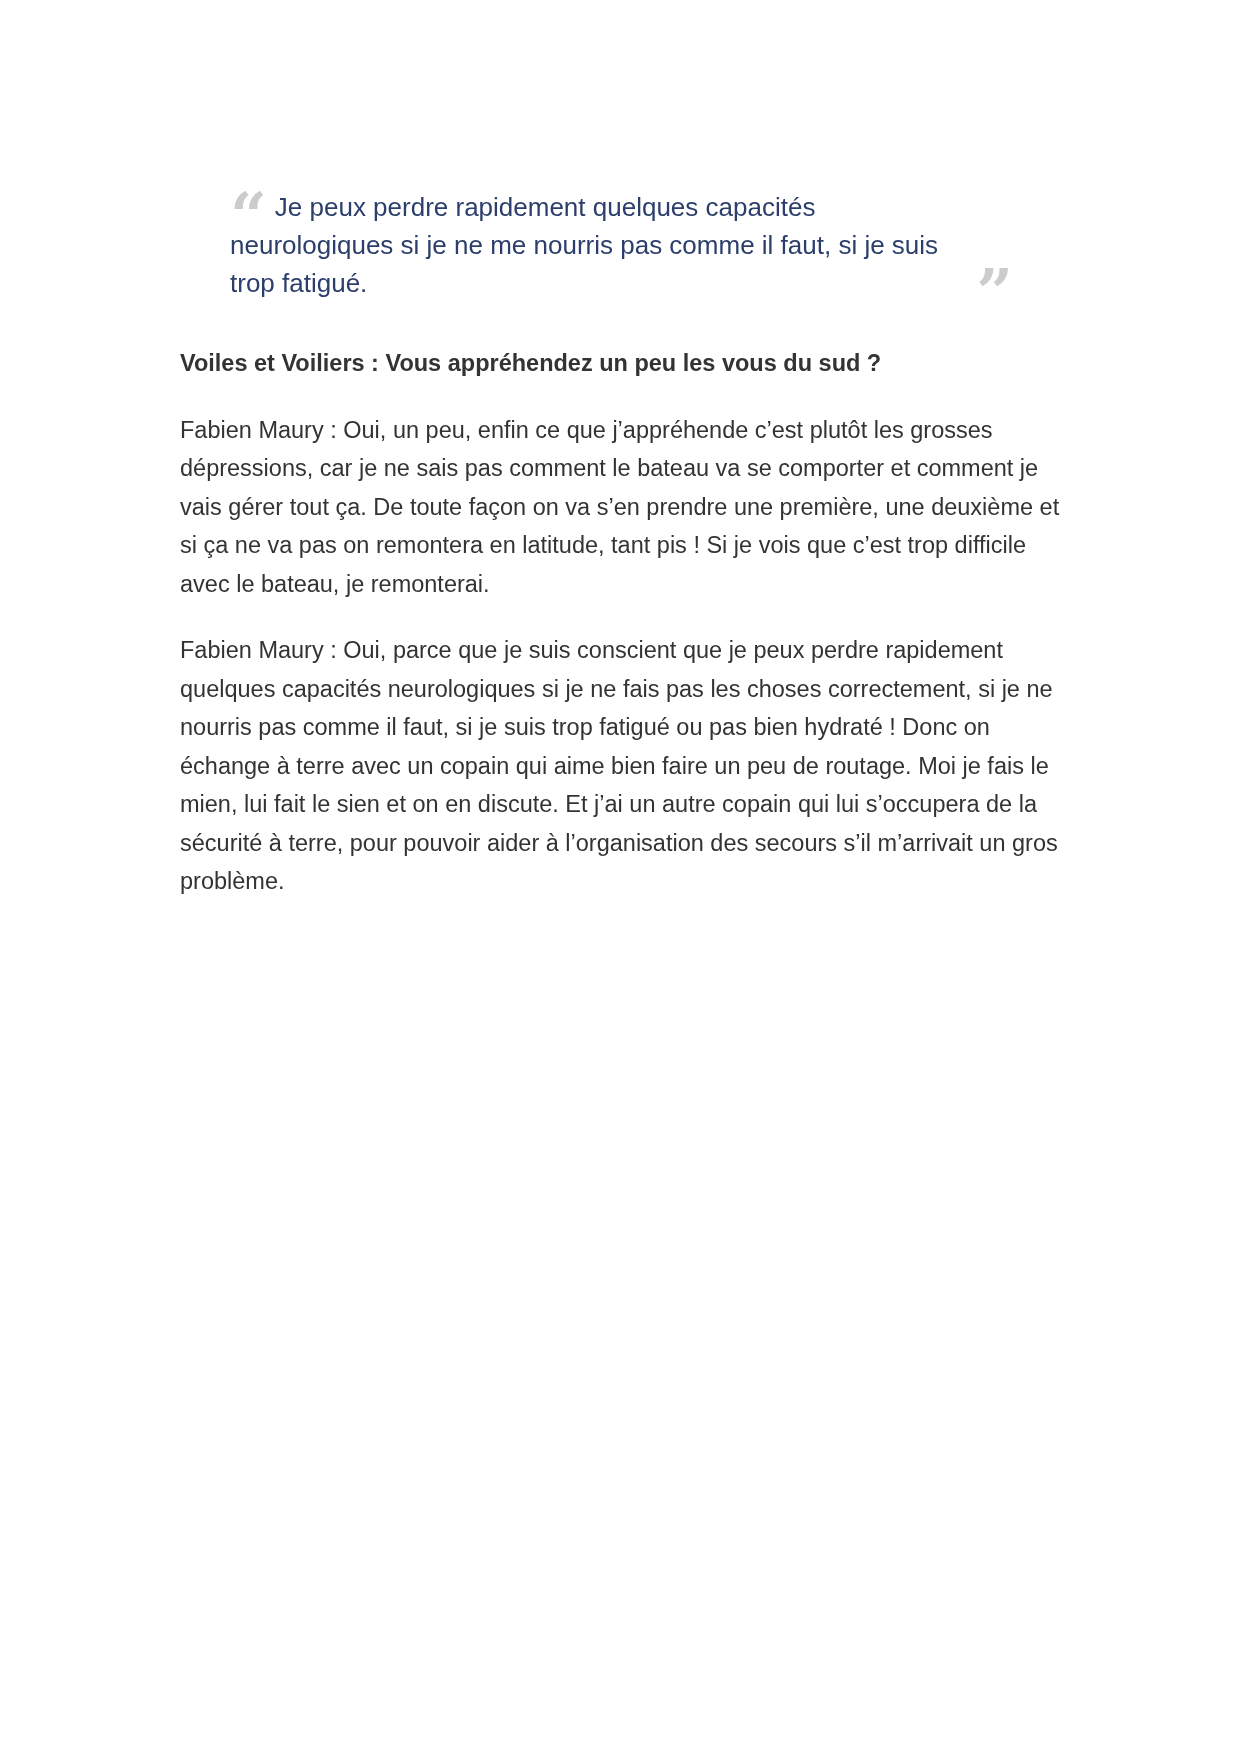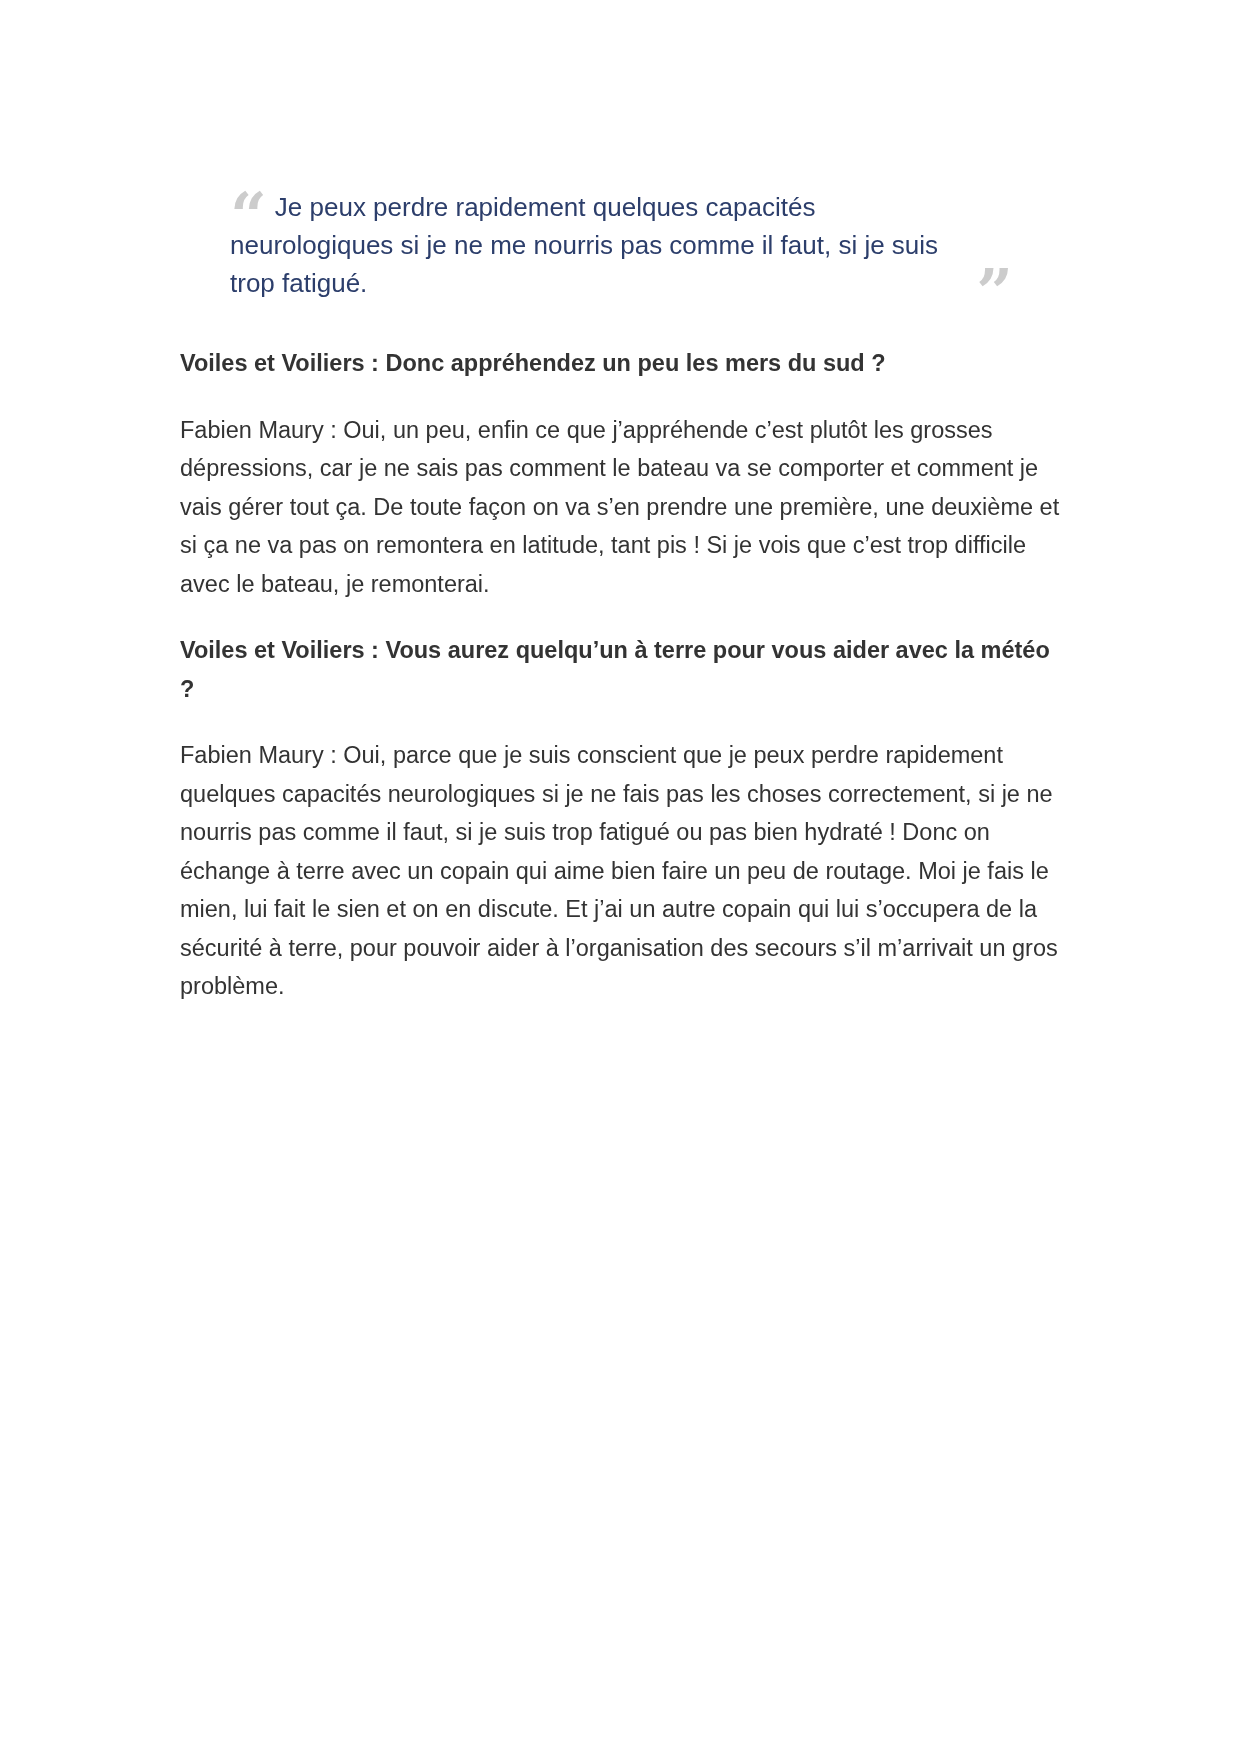--- a/index.html
+++ b/index.html
@@ -60,24 +60,21 @@
   </style>
 </head>
 <body>
 
 <div class="pullquote">
   <span class="qmark open">“</span><span>Je peux perdre rapidement quelques capacités neurologiques si je ne me nourris pas comme il faut, si je suis trop fatigué.</span><span class="qmark close">”</span>
 </div>
 
 <div class="content">
   <p class="question">
-    <span>Voiles et Voiliers :</span><span> Donc appréhendez un peu les mers du sud ?</span>
+    <span>Voiles et Voiliers :</span><span> Vous appréhendez un peu les vous du sud ?</span>
   </p>
   <p class="answer">
     <span class="speaker">Fabien Maury :</span><span> Oui, un peu, enfin ce que j’appréhende c’est plutôt les grosses dépressions, car je ne sais pas comment le bateau va se comporter et comment je vais gérer tout ça. De toute façon on va s’en prendre une première, une deuxième et si ça ne va pas on remontera en latitude, tant pis ! Si je vois que c’est trop difficile avec le bateau, je remonterai.</span>
-  </p>
-  <p class="question">
-    <span>Voiles et Voiliers :</span><span> Vous aurez quelqu’un à terre pour vous aider avec la météo ?</span>
   </p>
   <p class="answer">
     <span class="speaker">Fabien Maury :</span><span> Oui, parce que je suis conscient que je peux perdre rapidement quelques capacités neurologiques si je ne fais pas les choses correctement, si je ne nourris pas comme il faut, si je suis trop fatigué ou pas bien hydraté ! Donc on échange à terre avec un copain qui aime bien faire un peu de routage. Moi je fais le mien, lui fait le sien et on en discute. Et j’ai un autre copain qui lui s’occupera de la sécurité à terre, pour pouvoir aider à l’organisation des secours s’il m’arrivait un gros problème.</span>
   </p>
 </div>
 
 </body></html>

